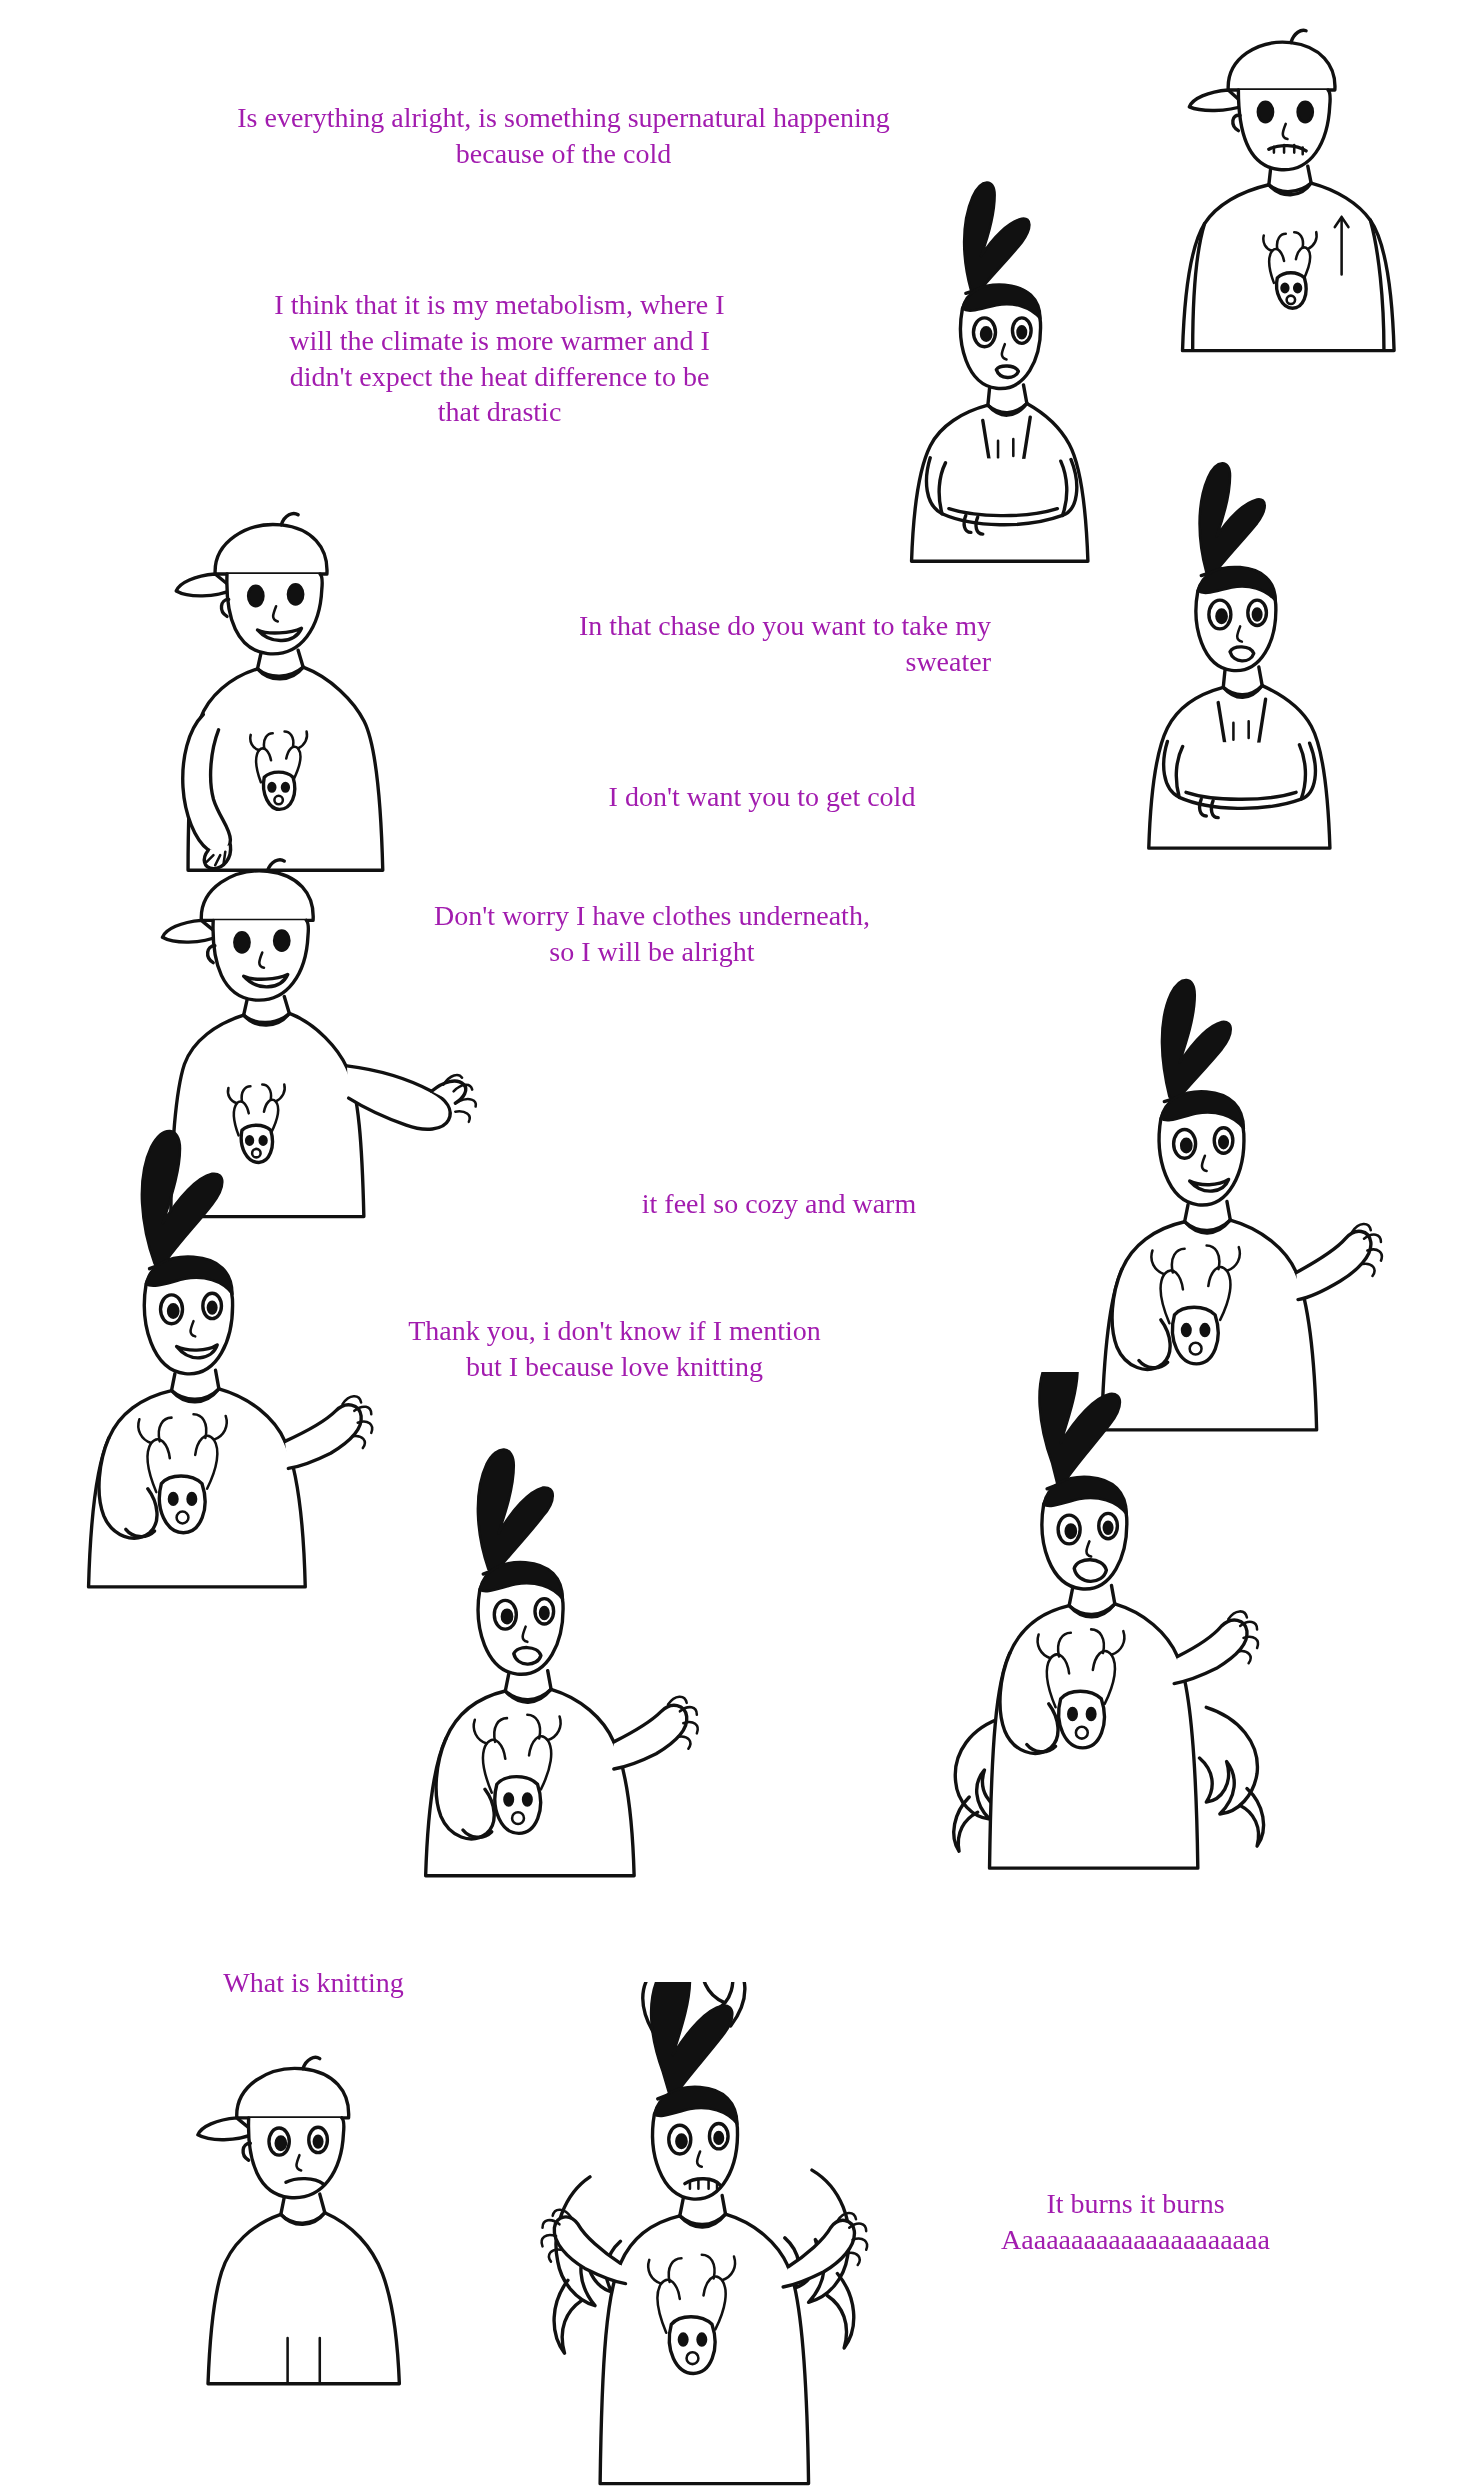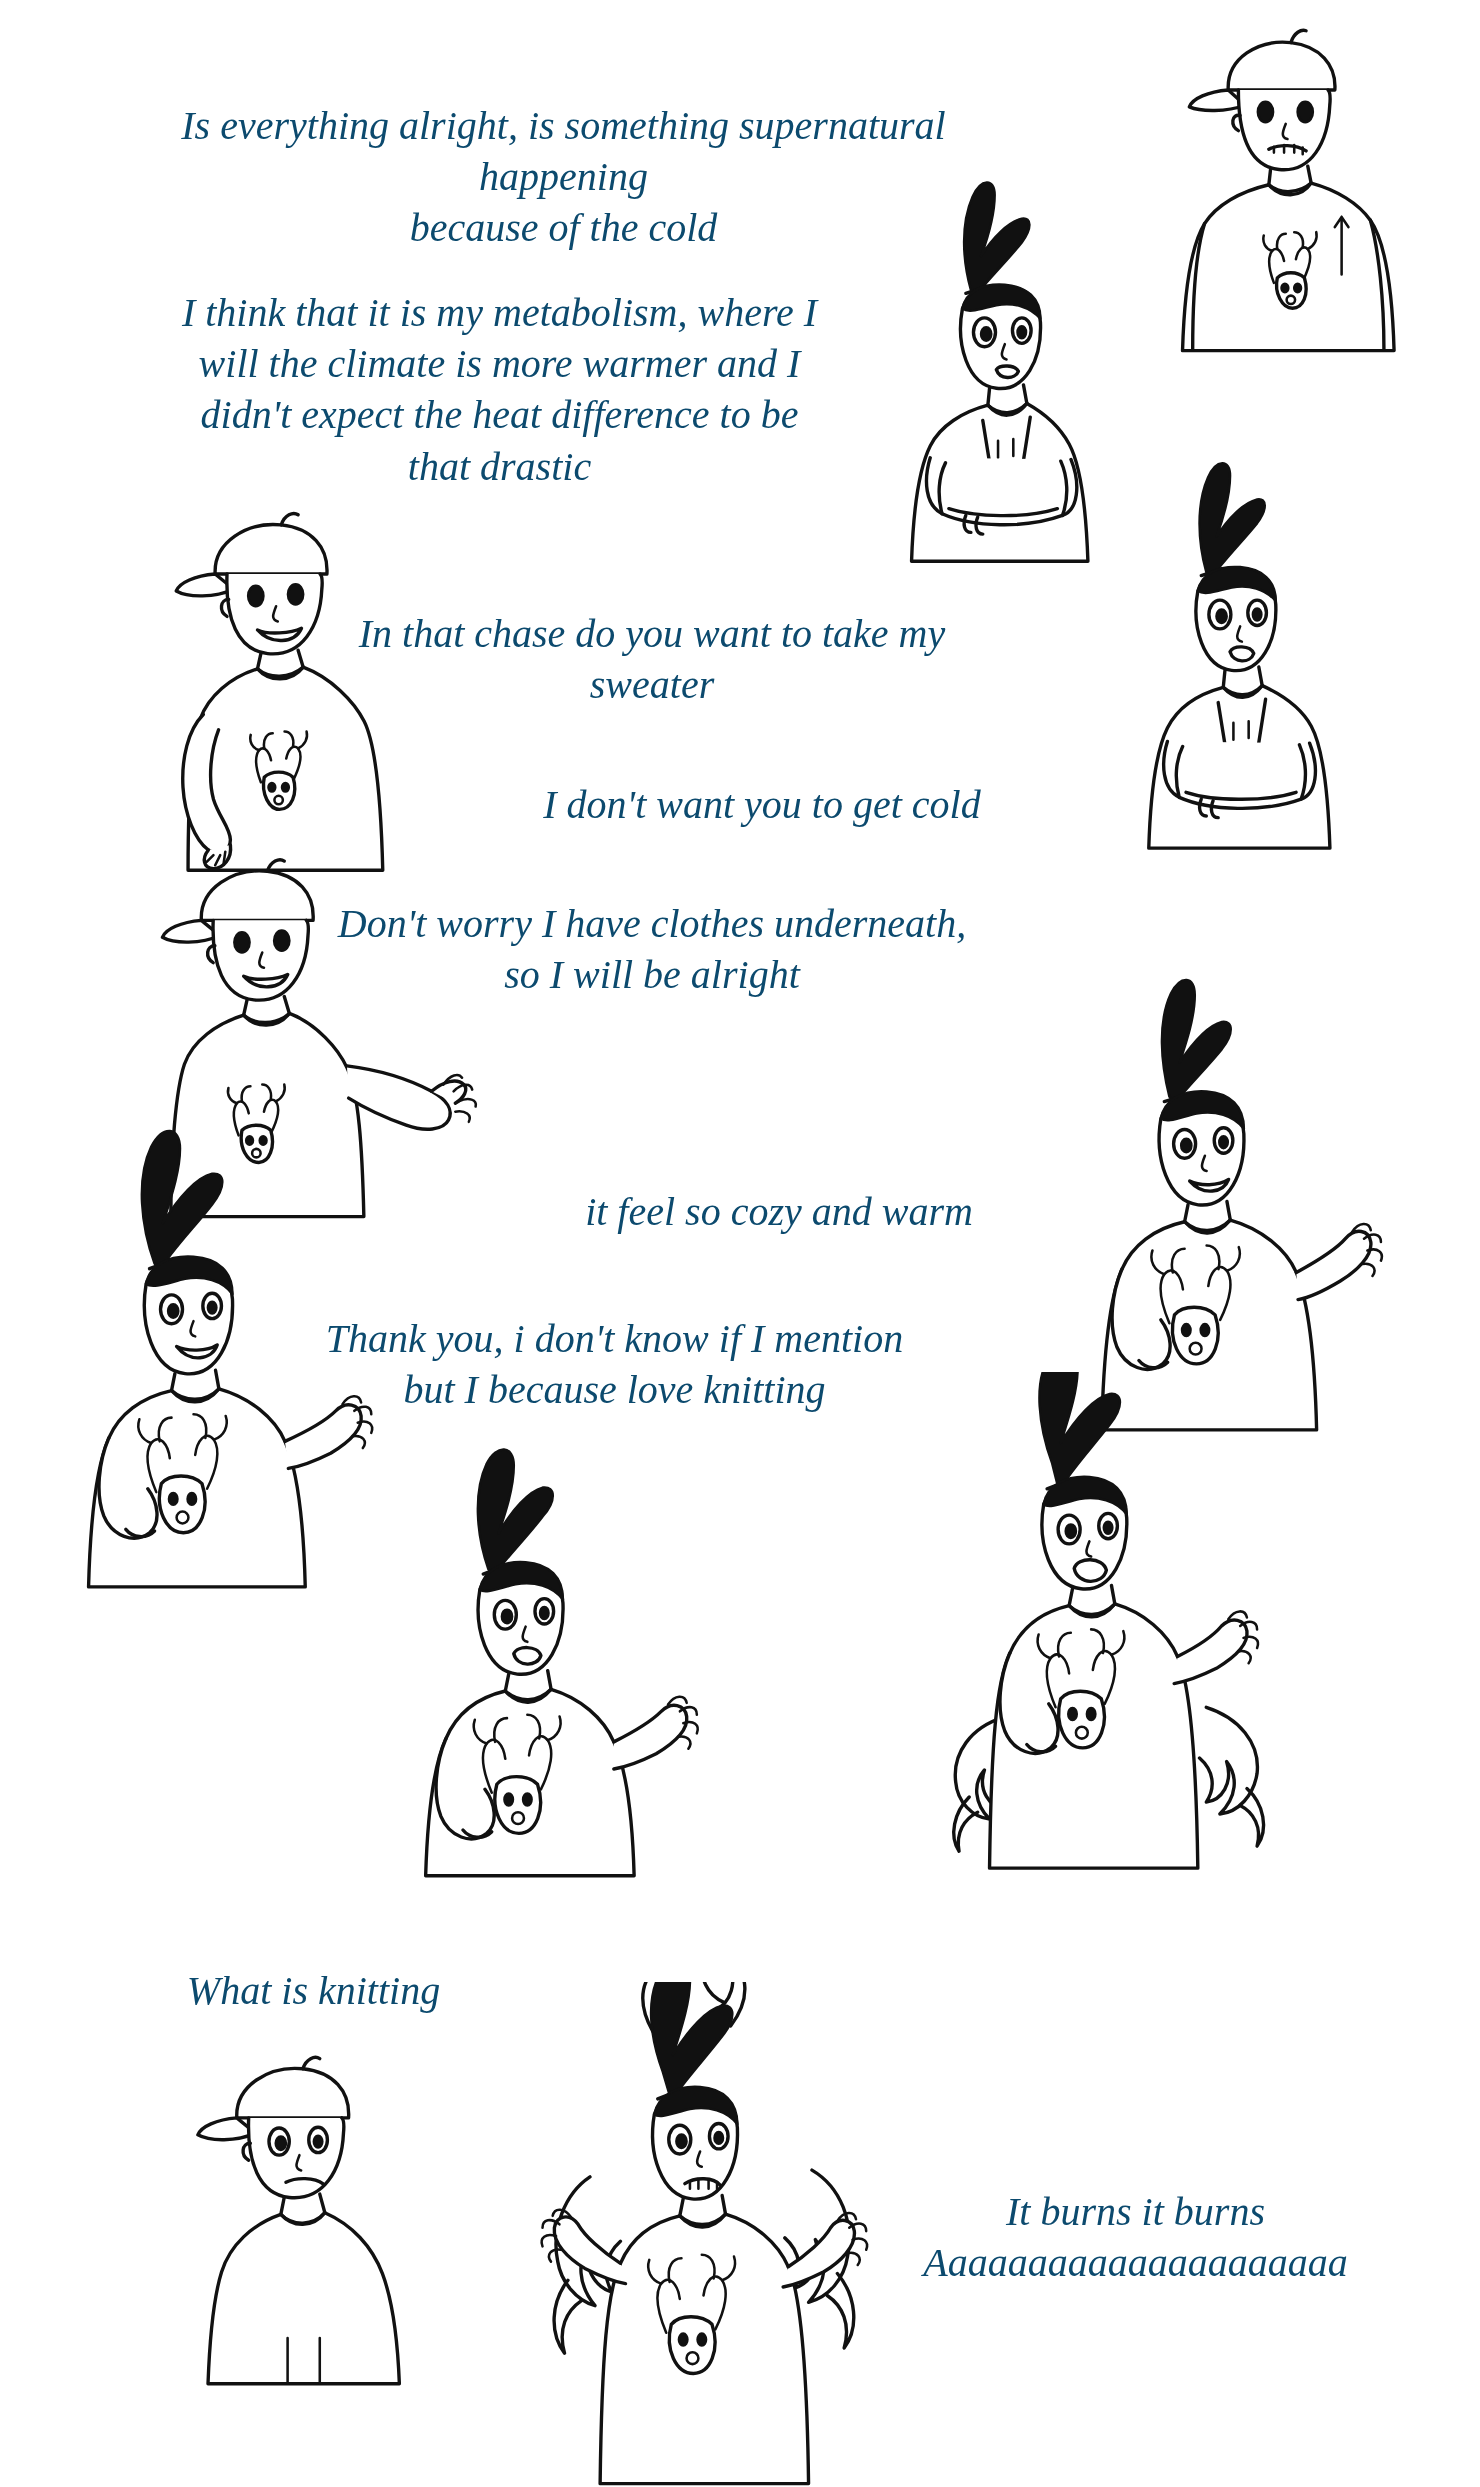--- a/index.html
+++ b/index.html
@@ -12,27 +12,26 @@
   }
   #comic {
     position: relative;
     width: 1481px;
     height: 2487px;
     background: #ffffff;
     overflow: hidden;
   }
   .caption {
     position: absolute;
-    color: #0c4a6e;
+    color: #a21caf;
     font-family: "Liberation Serif", serif;
-    font-size: 40px;
+    font-size: 28px;
     line-height: 1.28;
     text-align: center;
     white-space: pre-line;
-    font-style: italic;
   }
   .panel-figure {
     position: absolute;
   }
   .panel-figure svg {
     display: block;
     width: 100%;
     height: 100%;
   }
   
@@ -70,21 +69,21 @@
 <div id="comic">
 
   <div class="caption" style="left:127px; top:100px; width:873px;">Is everything alright, is something supernatural happening
 because of the cold</div>
 
   <div class="caption" style="left:127px; top:287px; width:745px;">I think that it is my metabolism, where I
 will the climate is more warmer and I
 didn't expect the heat difference to be
 that drastic</div>
 
-  <div class="caption" style="left:313px; top:608px; width:678px;">In that chase do you want to take my
+  <div class="caption" style="left:313px; top:608px; width:678px;text-align:right;">In that chase do you want to take my
 sweater</div>
 
   <div class="caption" style="left:474px; top:779px; width:576px;">I don't want you to get cold</div>
 
   <div class="caption" style="left:296px; top:898px; width:712px;">Don't worry I have clothes underneath,
 so I will be alright</div>
 
   <div class="caption" style="left:508px; top:1186px; width:542px;">it feel so cozy and warm</div>
 
   <div class="caption" style="left:263px; top:1313px; width:703px;">Thank you, i don't know if I mention

